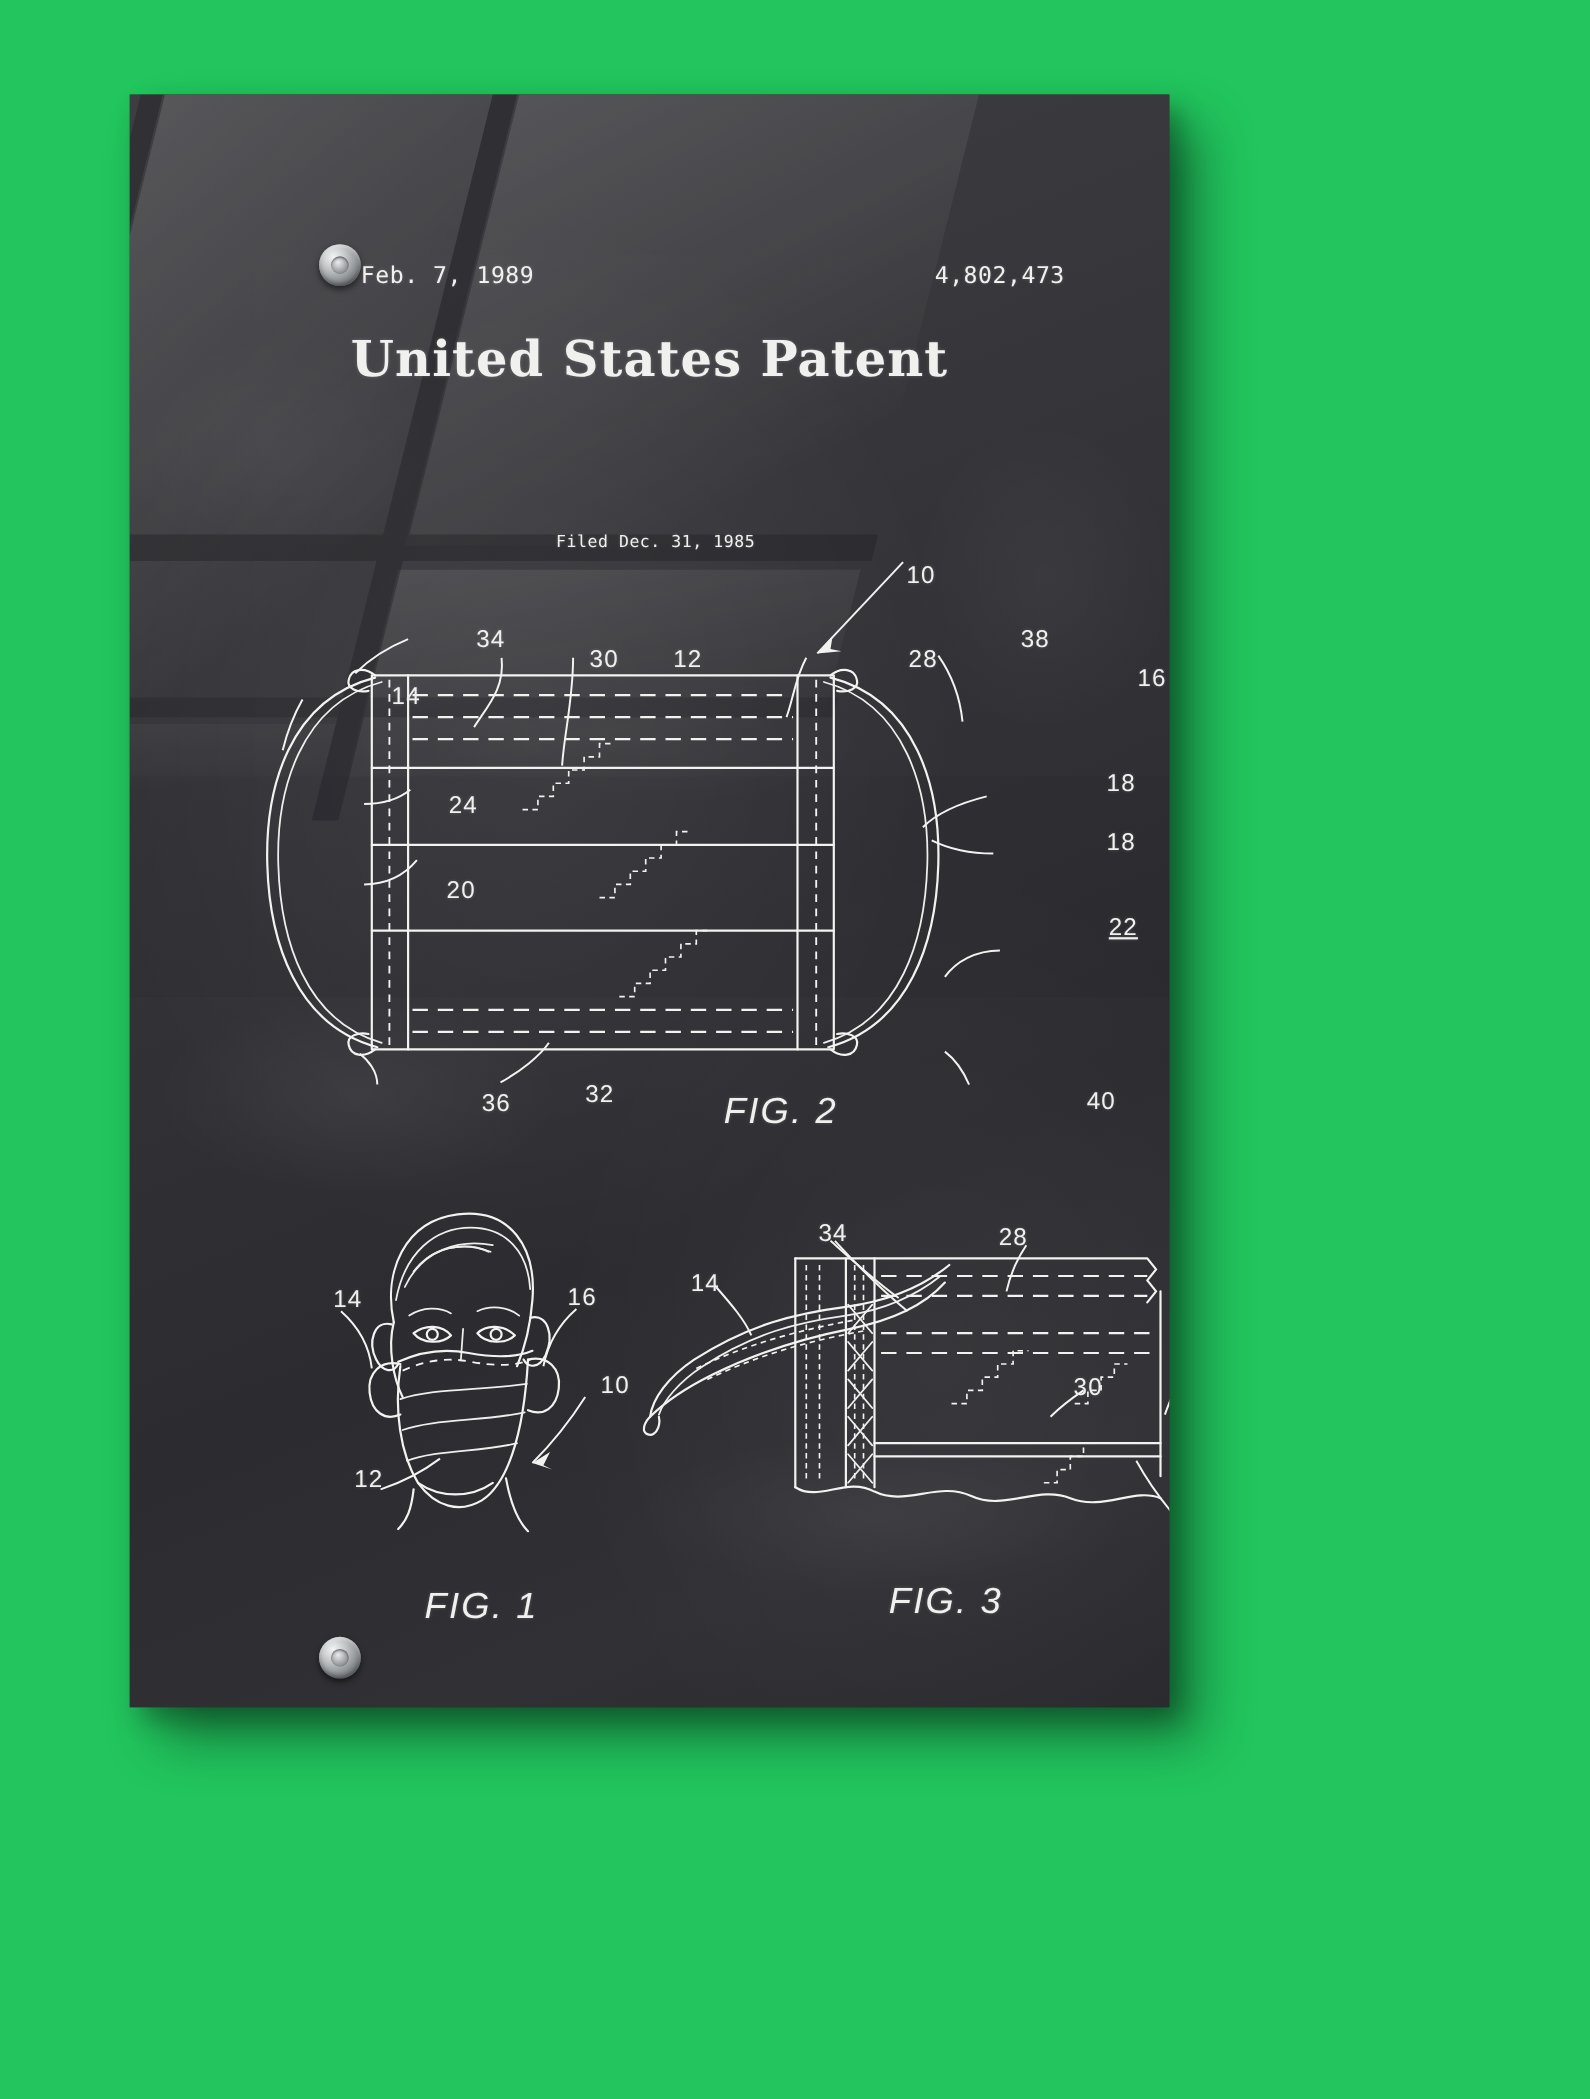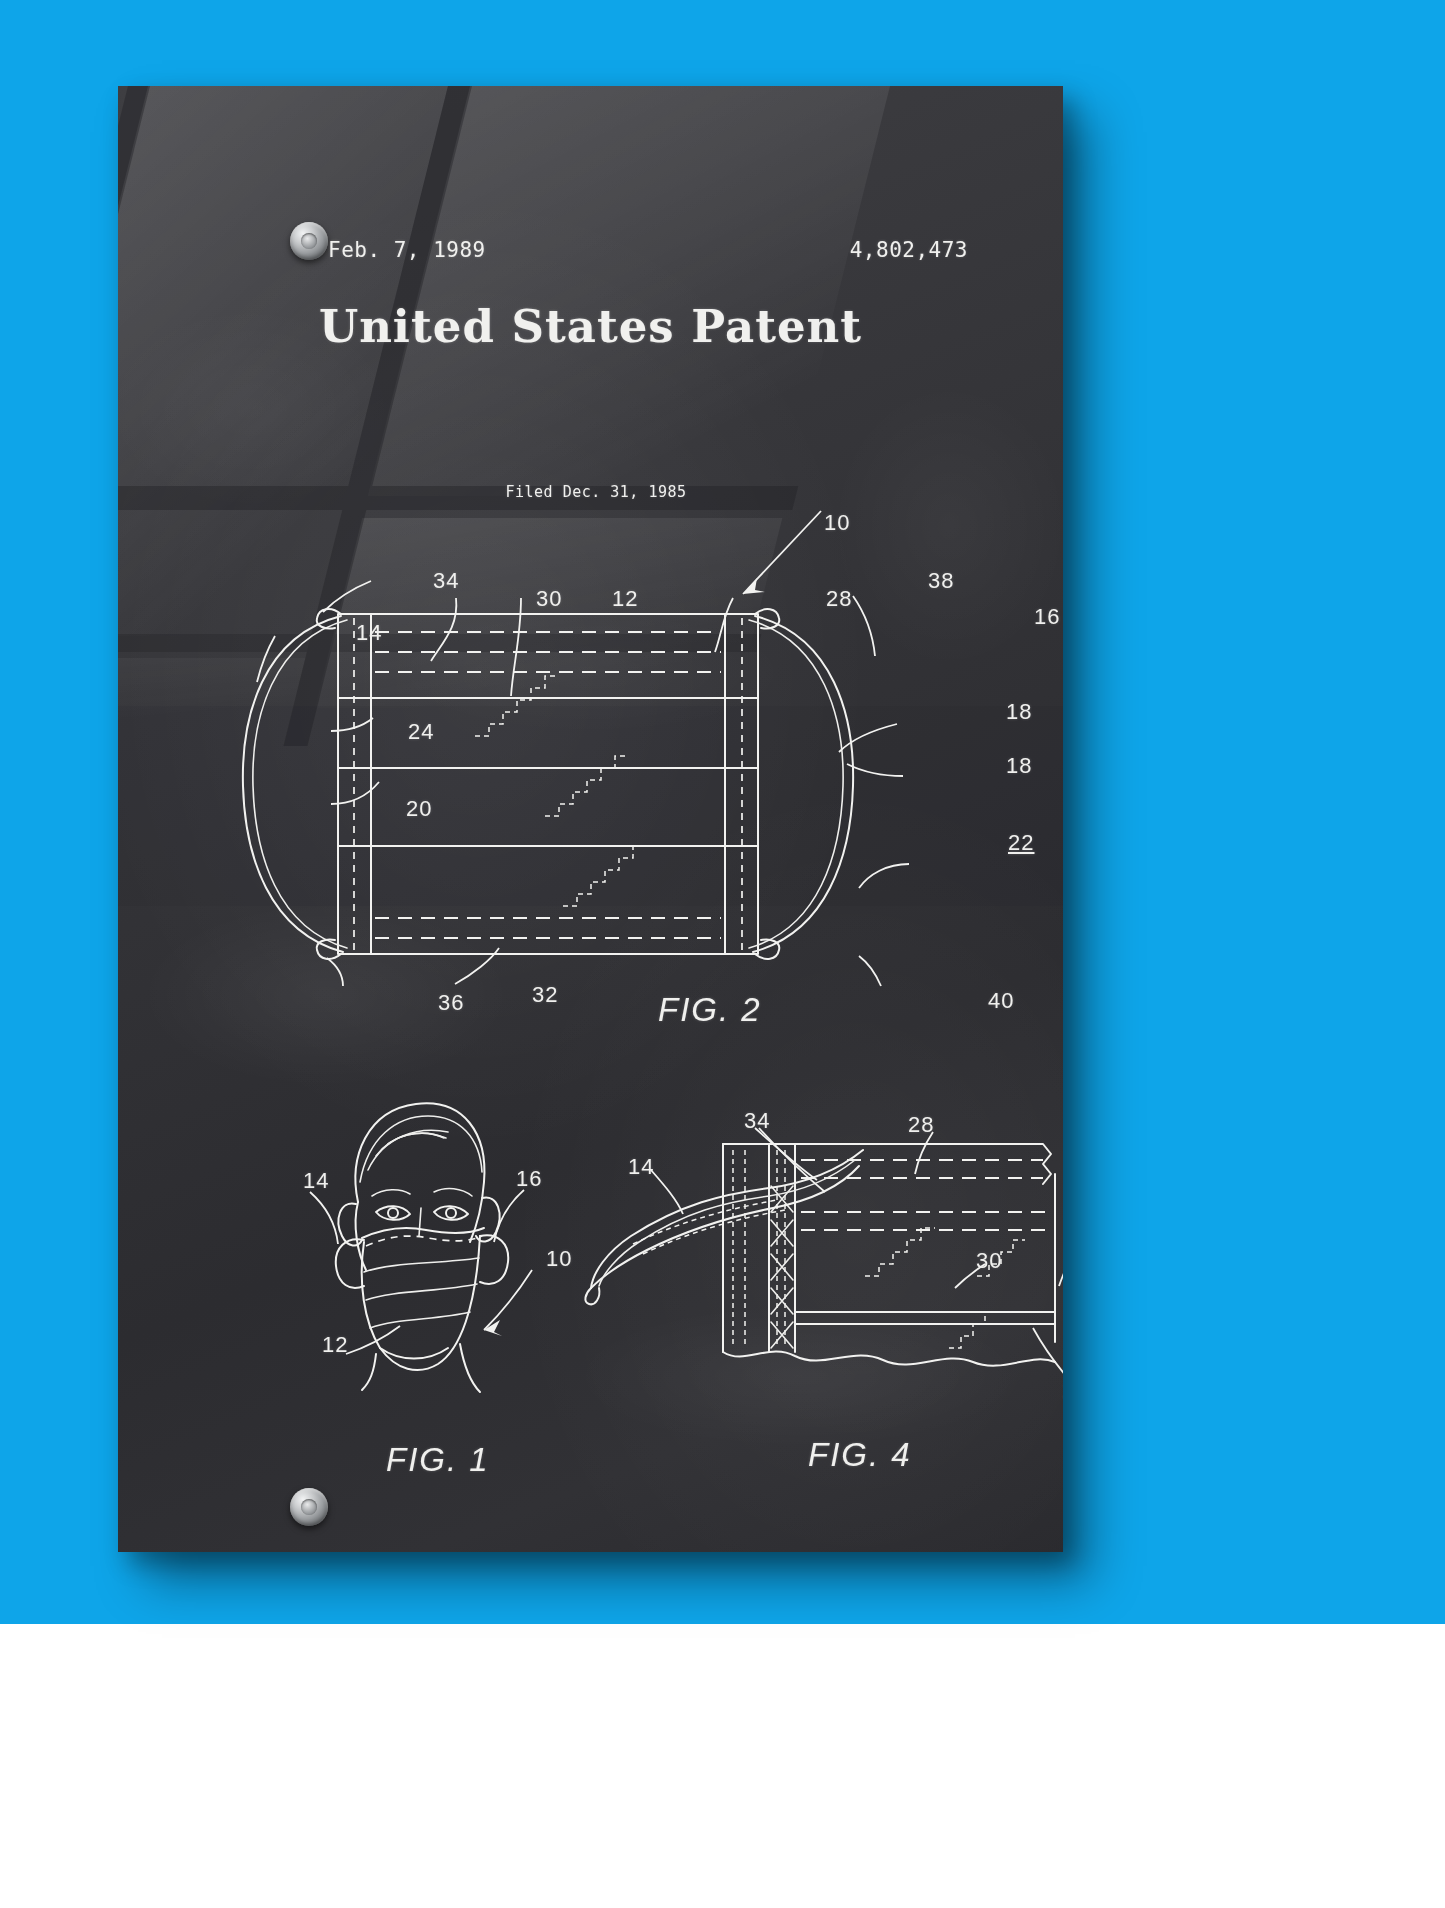--- a/index.html
+++ b/index.html
@@ -1,18 +1,18 @@
 <!DOCTYPE html>
 <html><head>
 <meta charset="utf-8">
 <style>
   html,body{margin:0;padding:0;background:#ffffff;}
   body{width:1445px;height:1908px;overflow:hidden;font-family:"Liberation Sans",sans-serif;}
 
-  #page{position:relative;width:1445px;height:1624px;background:#0ea5e9;}
+  #page{position:relative;width:1445px;height:1908px;background:#22c55e;}
 
   
   .plaque-shadow{
     position:absolute;left:118px;top:86px;width:945px;height:1466px;
     box-shadow:28px 30px 46px rgba(0,0,0,.38), 10px 12px 22px rgba(0,0,0,.30);
     background:#2a2a2a;
   }
 
   
   .plaque{
@@ -313,16 +313,16 @@
       <path class="lead" d="M512 110 C 502 132, 492 152, 486 170"></path>
       <path class="lead" d="M412 148 C 400 156, 390 164, 382 172"></path>
       <path class="lead" d="M500 268 C 484 250, 470 230, 460 212"></path>
     </svg>
     <div class="ref chalk" style="left:626px;top:1022px;">34</div>
     <div class="ref chalk" style="left:790px;top:1026px;">28</div>
     <div class="ref chalk" style="left:510px;top:1068px;">14</div>
 
     <div class="ref chalk" style="left:858px;top:1162px;">30</div>
     <div class="ref chalk" style="left:944px;top:1292px;">18</div>
-    <div class="fig3cap chalk figcap">FIG. 4</div>
+    <div class="fig3cap chalk figcap">FIG. 3</div>
 
   </div>
 </div>
 
 </body></html>

